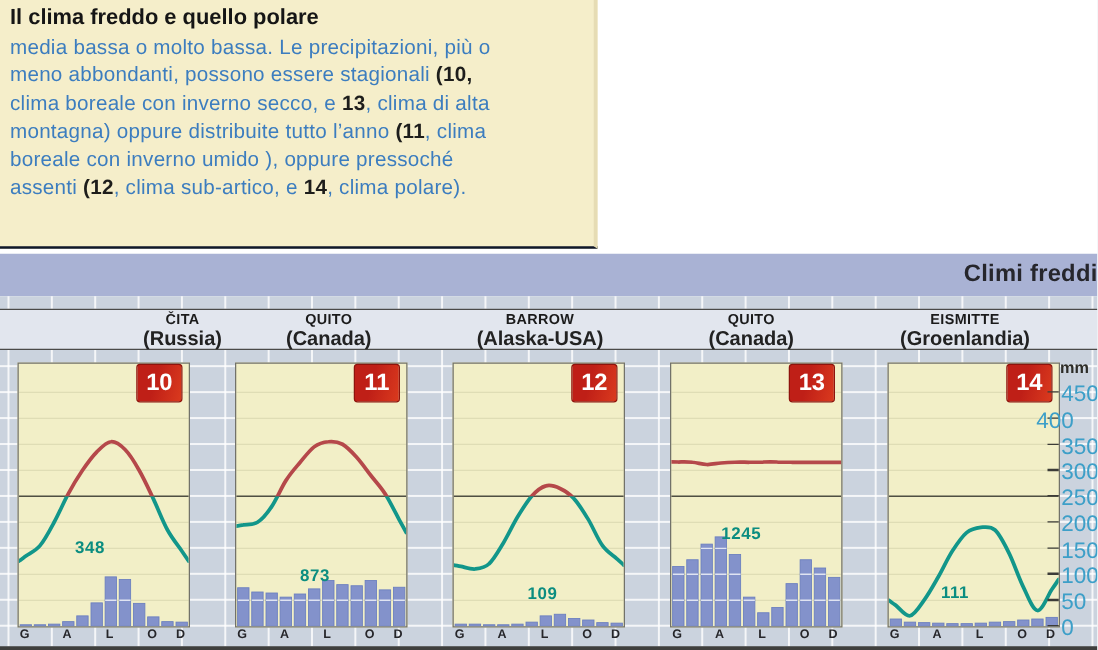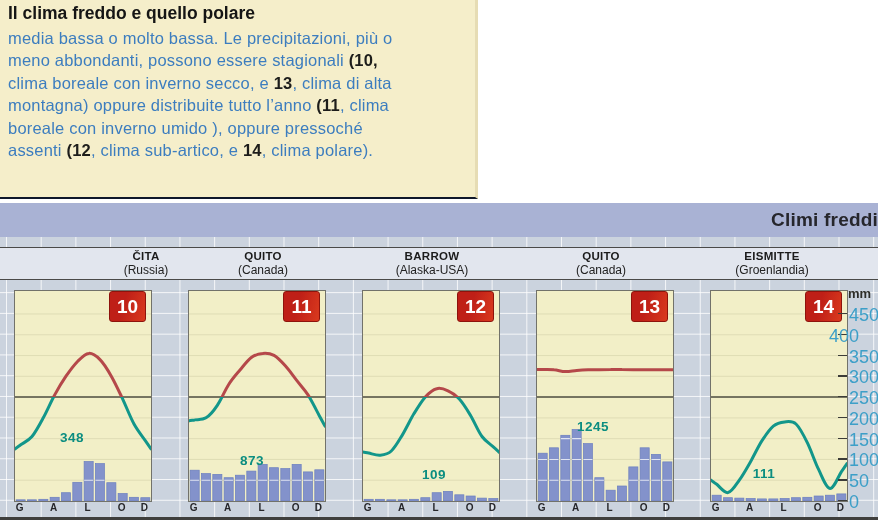--- a/index.html
+++ b/index.html
@@ -20,21 +20,21 @@
   
   .panel{position:absolute;left:0;top:237px;width:878px;height:283px;background-color:#cbd3de;
          background-image:linear-gradient(to right, rgba(255,255,255,.8) 1.2px, transparent 1.2px),
                           linear-gradient(to bottom, rgba(255,255,255,.8) 1.2px, transparent 1.2px);
          background-size:34.7px 20.78px;background-position:6px 13.6px;
          border-bottom:3px solid #3f3f3d;box-sizing:border-box;}
   .city-strip{position:absolute;left:0;top:247px;width:878px;height:33px;background:#e2e6ee;
               border-top:1.5px solid #4a4a48;border-bottom:1.5px solid #4a4a48;box-sizing:border-box;}
   .city{position:absolute;top:250px;transform:translateX(-50%);text-align:center;}
   .city-name{font-size:11.5px;font-weight:800;color:#1b1b1b;letter-spacing:0.3px;}
-  .city-region{font-size:12px;color:#222;margin-top:1px;}
+  .city-region{font-size:16px;color:#222;margin-top:1px;font-weight:bold;}
   
   .plot{position:absolute;width:136px;height:210px;background:#f2efc7;
         border:1.2px solid #72726a;box-sizing:content-box;}
   .plot svg{position:absolute;left:0;top:0;}
   .badge{position:absolute;top:0;right:5px;width:35px;height:29px;border-radius:3px;
          background:linear-gradient(105deg,#bf1f17 40%,#da3a1e);border:1.5px solid #8e130c;
          color:#ffffff;font-size:19px;font-weight:800;display:flex;align-items:center;
          justify-content:center;}
   .total{position:absolute;transform:translateX(-50%);font-size:13.5px;font-weight:800;
          color:#0b8d80;letter-spacing:0.5px;}

